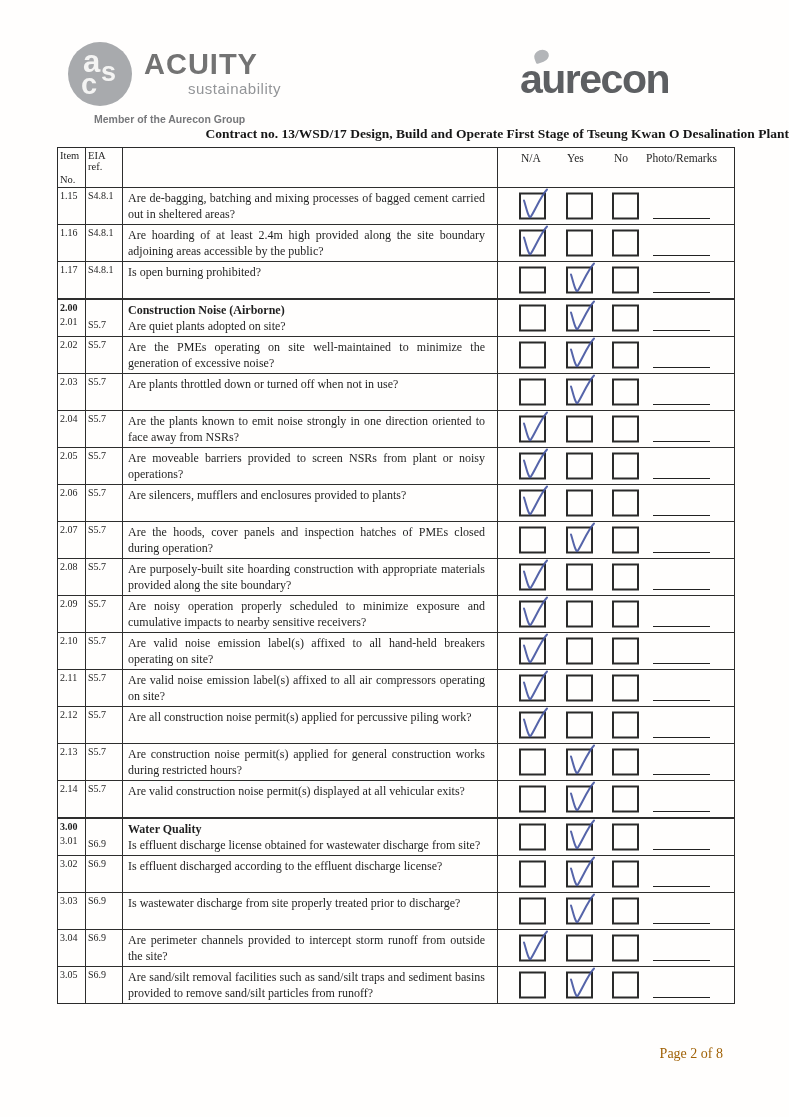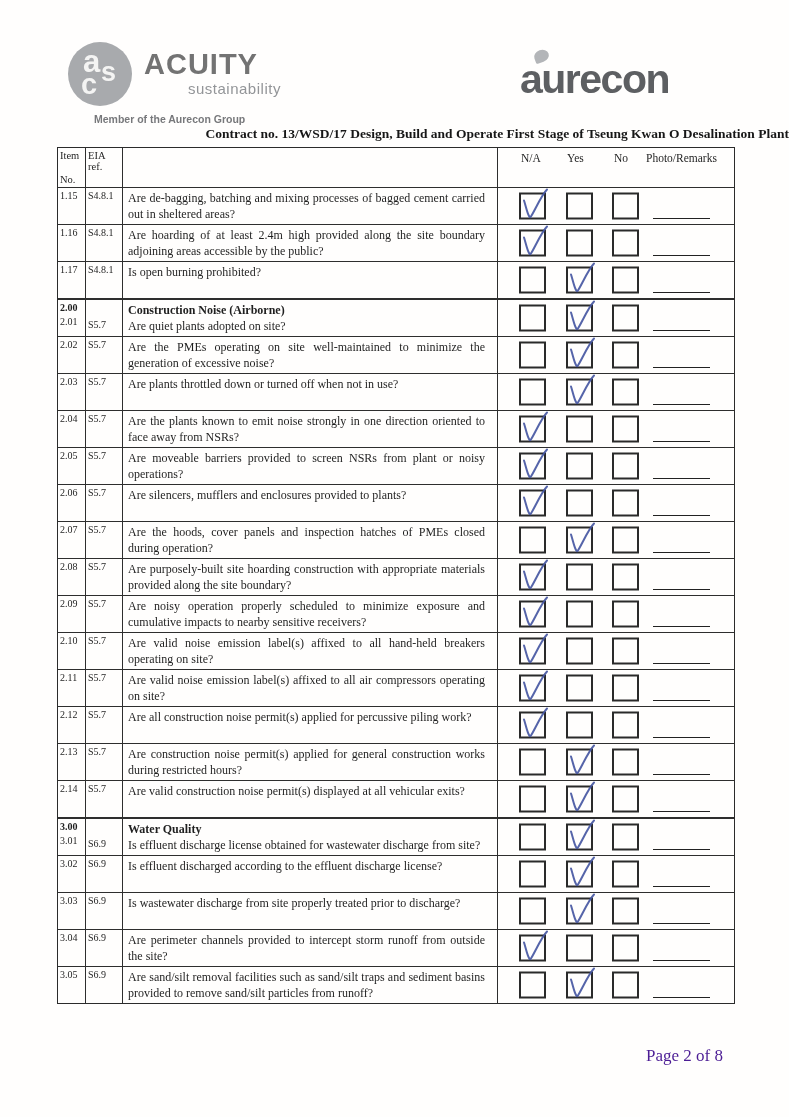--- a/index.html
+++ b/index.html
@@ -17,21 +17,21 @@
   .acuity-sub{position:absolute;left:122px;top:40px;font-size:15px;color:#939598;letter-spacing:0.5px;}
   .acuity-tag{position:absolute;left:28px;top:73px;font-size:10.5px;font-weight:bold;color:#77787b;}
 
   .aurecon{position:absolute;left:520px;top:48px;width:220px;height:60px;font-family:"Liberation Sans","DejaVu Sans",sans-serif;}
   .aurecon-dot{position:absolute;left:14px;top:2px;width:15px;height:12px;background:#b3b5b8;
                border-radius:50% 50% 50% 10%;transform:rotate(-20deg);}
   .aurecon-name{position:absolute;left:0;top:8px;font-size:41px;font-weight:bold;color:#5d5f62;letter-spacing:-1.5px;}
 
   
   .title{position:absolute;left:0;top:126px;width:100%;text-align:right;font-size:13.5px;font-weight:bold;color:#171717;}
-  .footer{position:absolute;right:66px;top:1046px;font-size:17px;color:#4c1d95;}
+  .footer{position:absolute;right:66px;top:1046px;font-size:14px;color:#a16207;}
 
   
   .tbl{position:absolute;left:57px;top:147px;width:678px;border:1.6px solid #2b2b2b;box-sizing:border-box;}
   .row{display:flex;border-top:1.3px solid #2e2e2e;min-height:37px;box-sizing:border-box;}
   .row.section{border-top-width:2.4px;}
   .thead{display:flex;min-height:39px;box-sizing:border-box;}
   .c{box-sizing:border-box;}
   .item{width:28px;border-right:1px solid #2e2e2e;font-size:10px;padding:2px 13px 2px 2px;
         display:flex;flex-direction:column;justify-content:flex-start;gap:3px;}
   .eia{width:37px;border-right:1px solid #2e2e2e;font-size:10px;padding:2px 1px 2px 2px;

